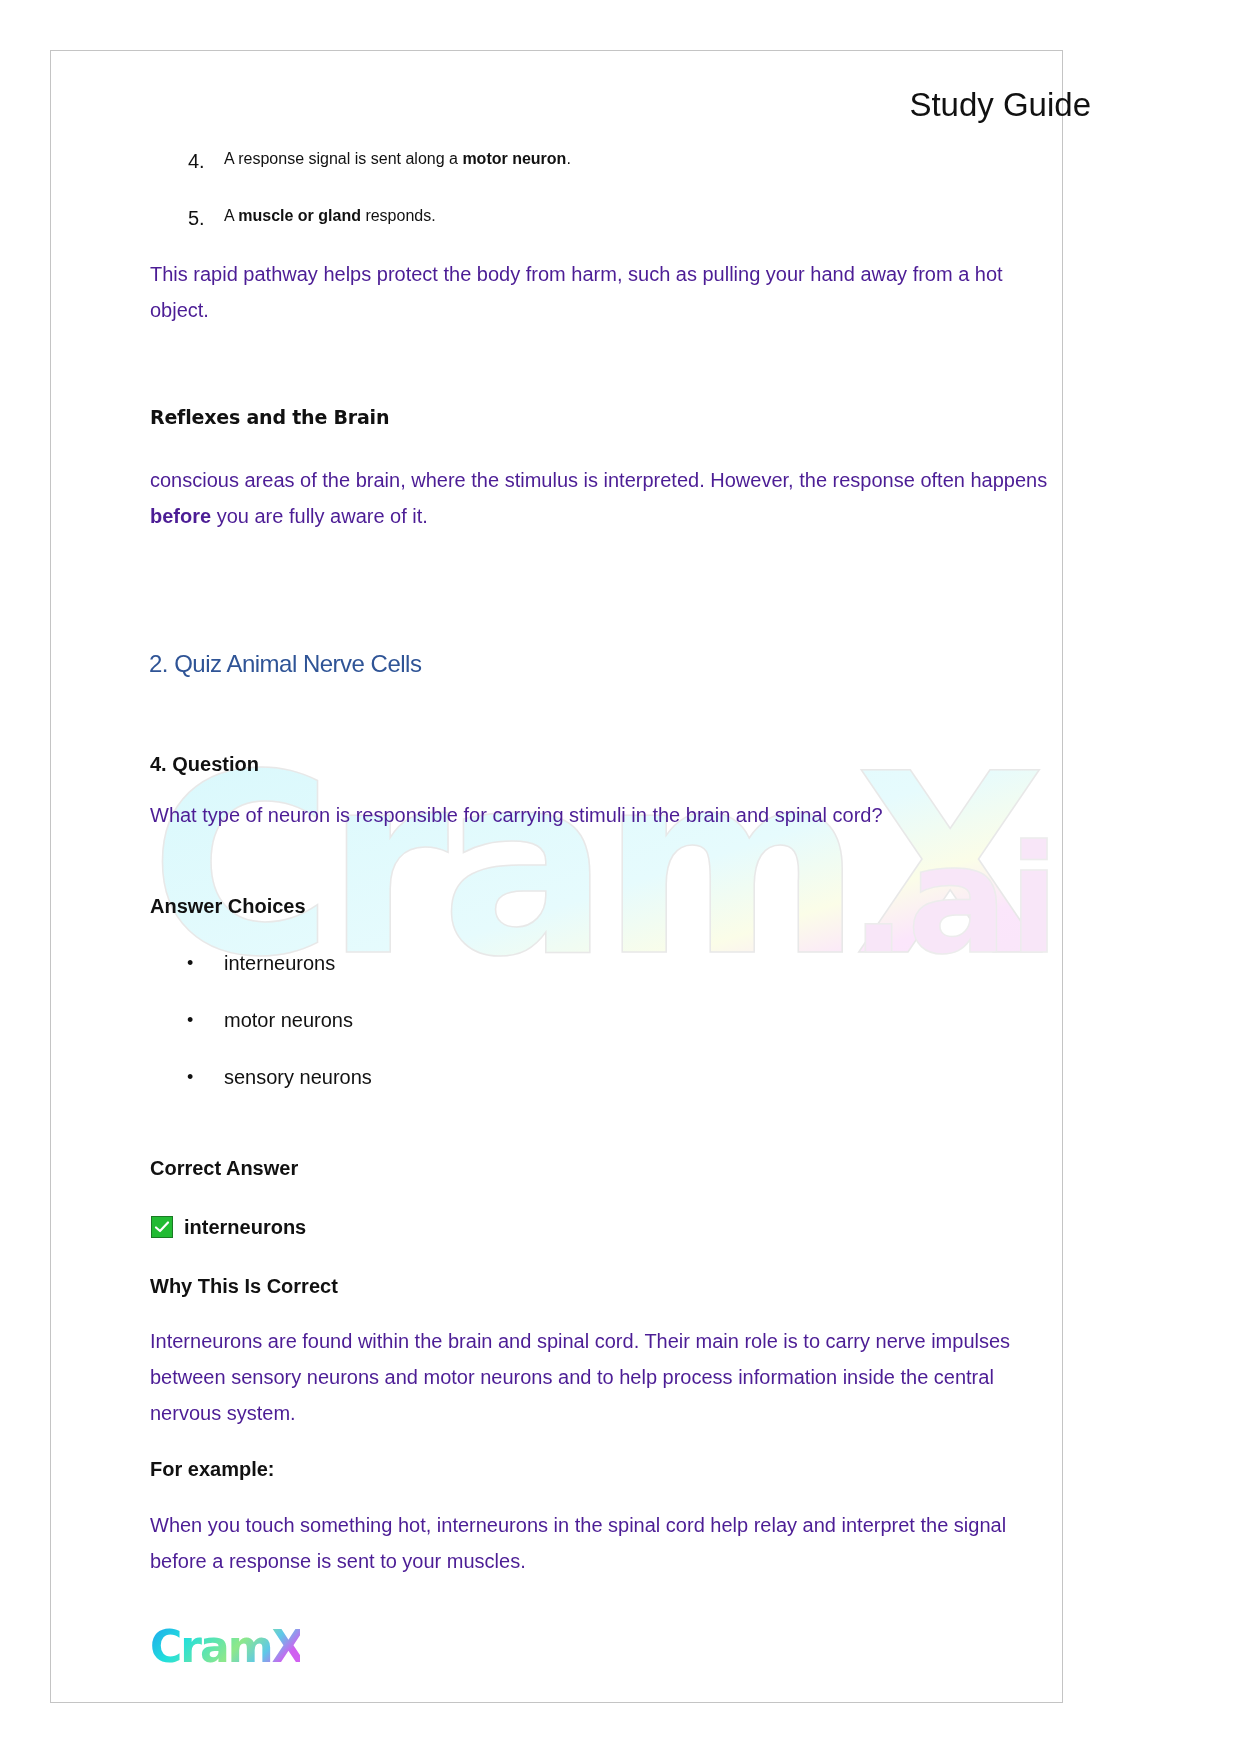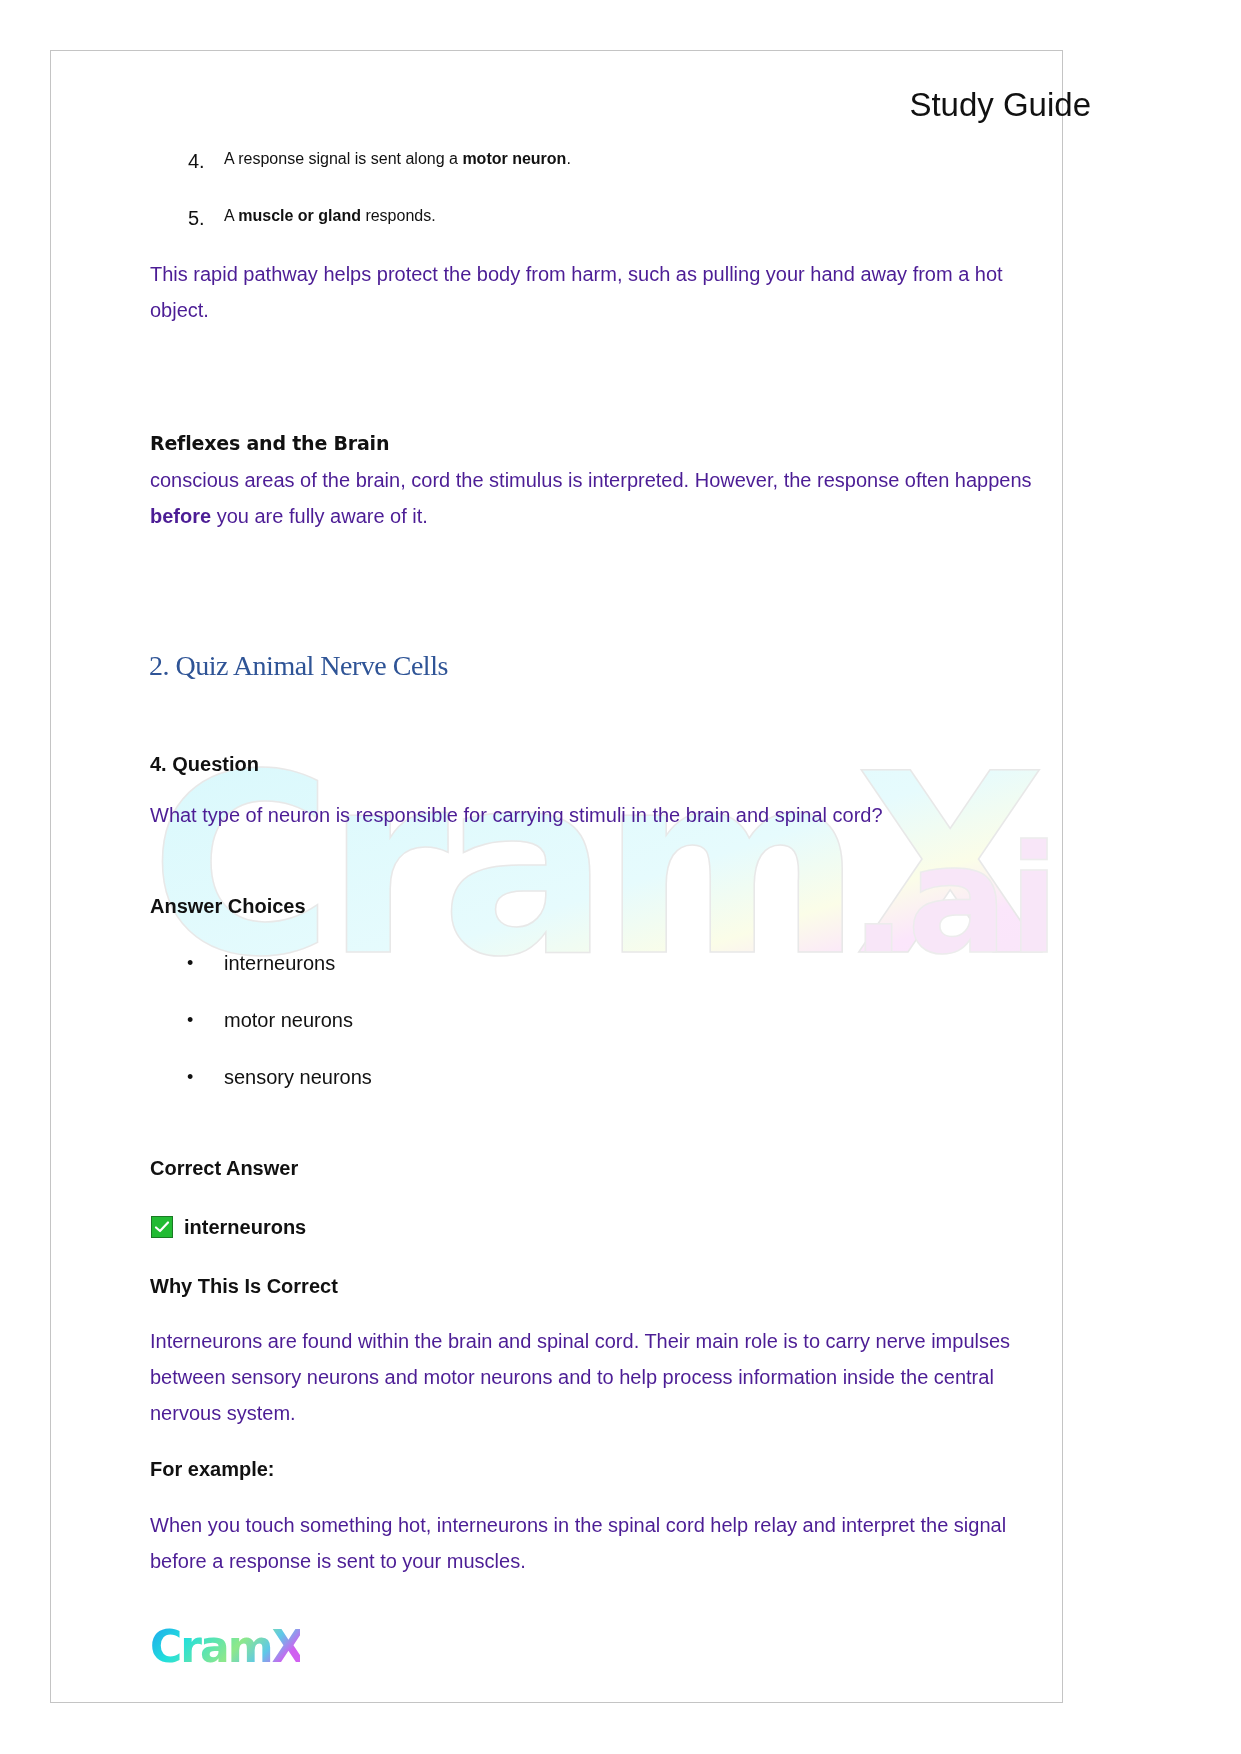--- a/index.html
+++ b/index.html
@@ -10,22 +10,22 @@
   .abs { position: absolute; }
   .body-text { font-size: 20px; line-height: 36px; color: #4c1d95; }
   b, .bold { font-weight: bold; }
 
   .doc-title { right: 150px; top: 86px; font-size: 33px; font-weight: normal; color: #111;
                position: absolute; left: auto; }
   .ol-num { left: 188px; font-size: 20px; }
   .ol-text { left: 224px; font-size: 16px; }
 
   .subhead-brain { font-family: "DejaVu Sans", sans-serif; font-weight: bold; font-size: 19px;
-                   color: #111; letter-spacing: -0.2px; margin-top: 26px; }
-  .section-h { font-family: Liberation Serif, serif; font-size: 28px; color: #2F5496;
+                   color: #111; letter-spacing: -0.2px; }
+  .section-h { font-family: Liberation Sans, sans-serif; font-size: 24px; color: #2F5496;
                letter-spacing: -0.5px; }
   .label-bold { font-size: 20px; font-weight: bold; }
 
   .bullet { left: 187px; font-size: 18px; }
   .bullet-text { left: 224px; font-size: 20px; }
 
   .check-box { width: 22px; height: 22px; background: #22bb33; border: 1px solid #1a7a24;
                box-sizing: border-box; display: flex; align-items: center; justify-content: center; }
 
   .watermark { left: 150px; top: 752px; width: 940px; height: 240px; pointer-events: none; }
@@ -61,21 +61,21 @@
   <span>A </span><b>muscle or gland</b><span> responds.</span>
 </div>
 
 <div class="abs body-text" style="left:150px; top:256px;">
   <div>This rapid pathway helps protect the body from harm, such as pulling your hand away from a hot</div>
   <div>object.</div>
 </div>
 
 <div class="abs subhead-brain" style="left:150px; top:406px;">Reflexes and the Brain</div>
 <div class="abs body-text" style="left:150px; top:462px;">
-  <div>conscious areas of the brain, cord the stimulus is interpreted. However, the response often happens</div>
+  <div>conscious areas of the brain, where the stimulus is interpreted. However, the response often happens</div>
   <div><b>before</b><span> you are fully aware of it.</span></div>
 </div>
 
 <div class="abs section-h" style="left:149px; top:650px;">2. Quiz Animal Nerve Cells</div>
 
 <div class="abs label-bold" style="left:150px; top:753px;">4. Question</div>
 <div class="abs body-text" style="left:150px; top:797px;">What type of neuron is responsible for carrying stimuli in the brain and spinal cord?</div>
 
 <div class="abs label-bold" style="left:150px; top:895px;">Answer Choices</div>
 

